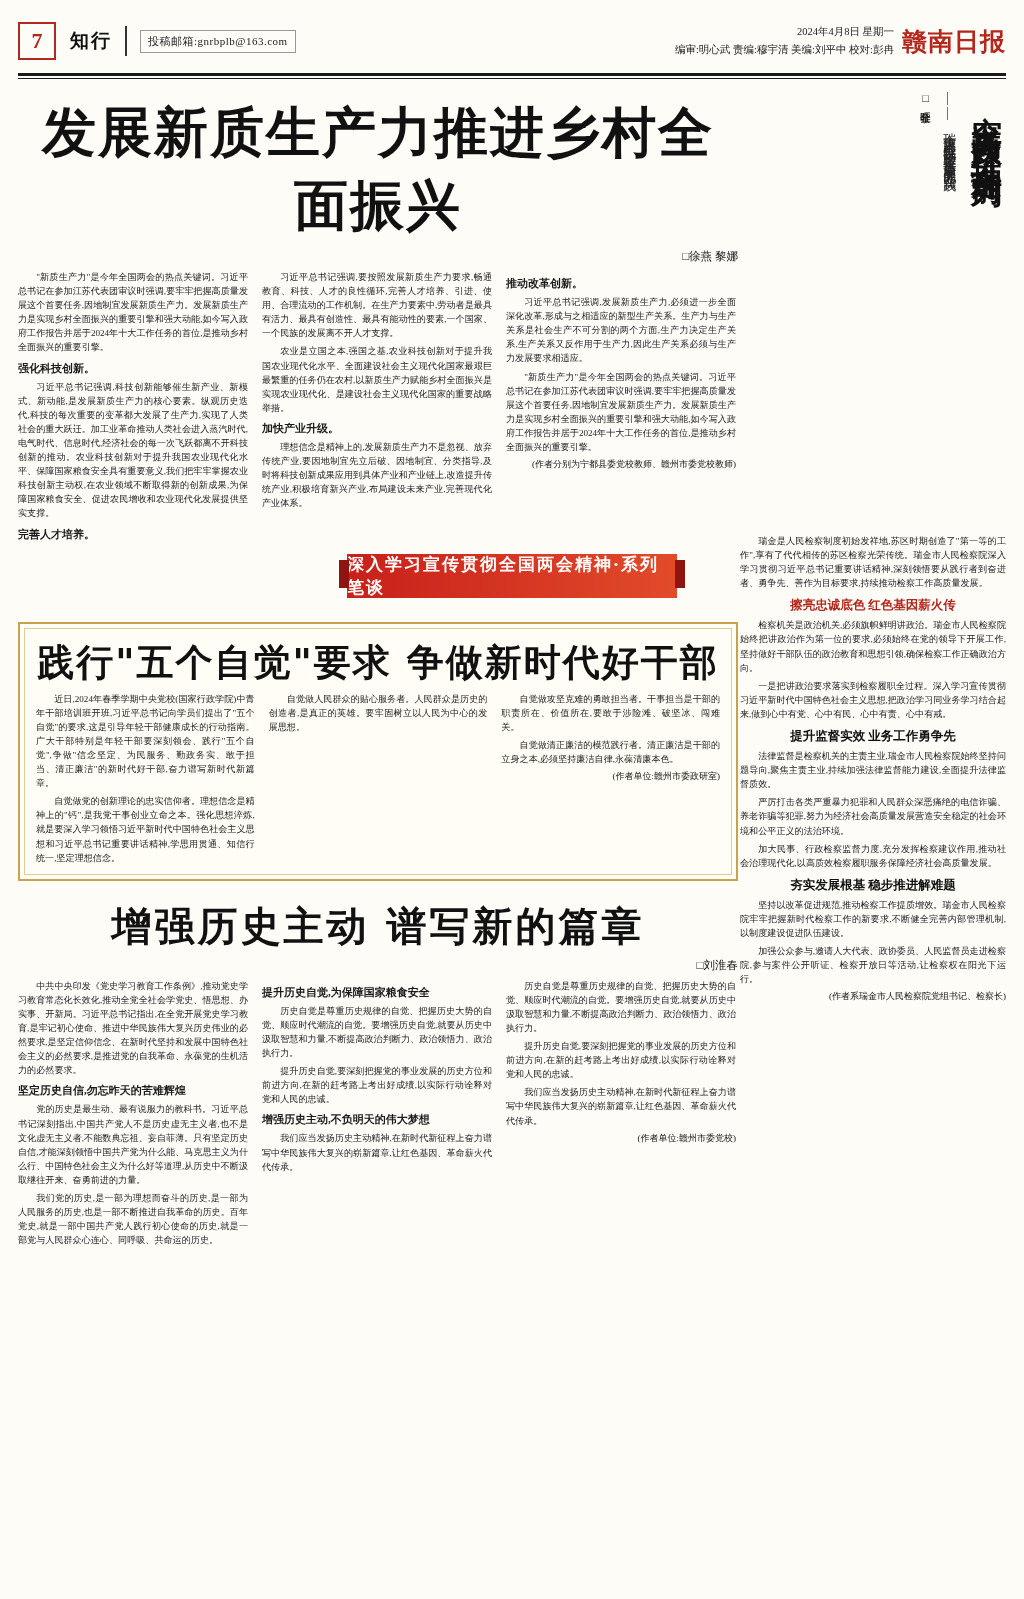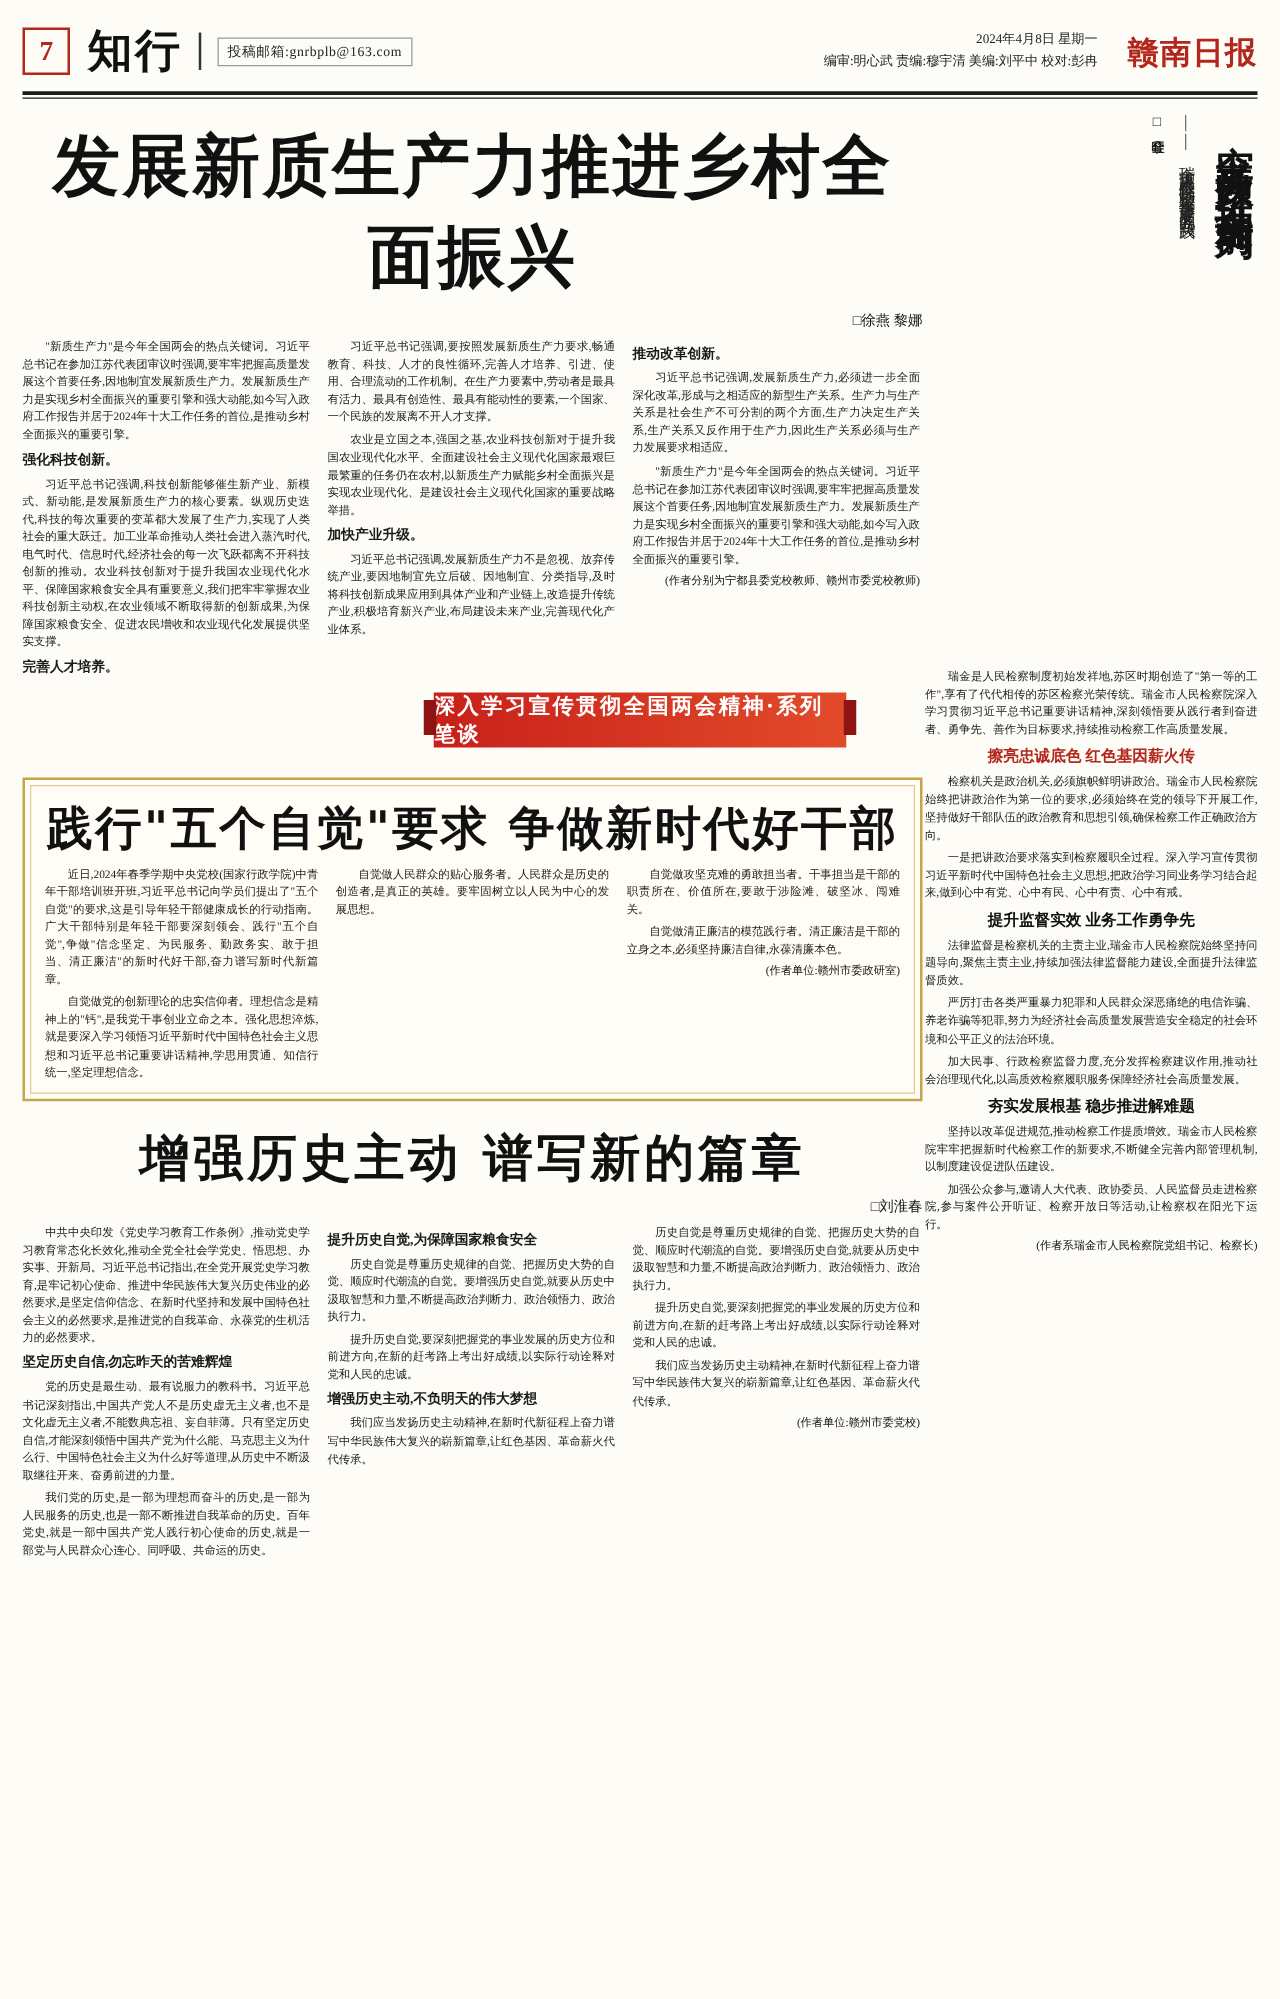--- a/index.html
+++ b/index.html
@@ -17,27 +17,27 @@
   .masthead{
     position:relative;height:54px;margin:14px 18px 0 18px;
     display:flex;align-items:center;
   }
   .page-num{
     width:34px;height:34px;border:2px solid #b3271d;color:#b3271d;
     display:flex;align-items:center;justify-content:center;
     font-size:22px;font-weight:bold;font-family:"Liberation Serif",serif;
   }
   .sec-name{
-    font-size:36px;font-weight:bold;margin-left:14px;letter-spacing:2px;
+    font-size:19px;font-weight:bold;margin-left:14px;letter-spacing:2px;
     font-family:"DejaVu Serif",serif;
   }
   .vline{width:2px;height:30px;background:#333;margin:0 13px;}
   .mail{font-size:11px;color:#222;border:1px solid #999;padding:3px 7px;letter-spacing:.5px;}
   .mast-right{margin-left:auto;text-align:right;display:flex;align-items:center;}
-  .mast-credits{font-size:10.5px;line-height:1.7;color:#222;text-align:right;margin-right:24px;}
+  .mast-credits{font-size:10.5px;line-height:1.7;color:#222;text-align:right;margin-right:8px;}
   .paper-title{
     font-size:25px;font-weight:bold;color:#b3271d;letter-spacing:1px;
     font-family:"DejaVu Serif",serif;white-space:nowrap;
   }
   .rule-thick{height:3px;background:#1a1a1a;margin:5px 18px 0 18px;}
   .rule-thin{height:1px;background:#1a1a1a;margin:2px 18px 0 18px;}
 
   
   .body-wrap{position:relative;margin:0 18px;}
   .headline-main{
@@ -166,21 +166,21 @@
         <div class="col">
           <p class="txt">"新质生产力"是今年全国两会的热点关键词。习近平总书记在参加江苏代表团审议时强调,要牢牢把握高质量发展这个首要任务,因地制宜发展新质生产力。发展新质生产力是实现乡村全面振兴的重要引擎和强大动能,如今写入政府工作报告并居于2024年十大工作任务的首位,是推动乡村全面振兴的重要引擎。</p>
           <p class="txt subhead">强化科技创新。</p>
           <p class="txt">习近平总书记强调,科技创新能够催生新产业、新模式、新动能,是发展新质生产力的核心要素。纵观历史迭代,科技的每次重要的变革都大发展了生产力,实现了人类社会的重大跃迁。加工业革命推动人类社会进入蒸汽时代,电气时代、信息时代,经济社会的每一次飞跃都离不开科技创新的推动。农业科技创新对于提升我国农业现代化水平、保障国家粮食安全具有重要意义,我们把牢牢掌握农业科技创新主动权,在农业领域不断取得新的创新成果,为保障国家粮食安全、促进农民增收和农业现代化发展提供坚实支撑。</p>
           <p class="txt subhead">完善人才培养。</p>
         </div>
         <div class="col">
           <p class="txt">习近平总书记强调,要按照发展新质生产力要求,畅通教育、科技、人才的良性循环,完善人才培养、引进、使用、合理流动的工作机制。在生产力要素中,劳动者是最具有活力、最具有创造性、最具有能动性的要素,一个国家、一个民族的发展离不开人才支撑。</p>
           <p class="txt">农业是立国之本,强国之基,农业科技创新对于提升我国农业现代化水平、全面建设社会主义现代化国家最艰巨最繁重的任务仍在农村,以新质生产力赋能乡村全面振兴是实现农业现代化、是建设社会主义现代化国家的重要战略举措。</p>
           <p class="txt subhead">加快产业升级。</p>
-          <p class="txt">习近平总书记强调,发展新质生产力不是忽视、放弃传统产业,要因地制宜先立后破、因地制宜、分类指导,及时将科技创新成果应用到具体产业和产业链上,改造提升传统产业,积极培育新兴产业,布局建设未来产业,完善现代化产业体系。</p>
+          <p class="txt">理想信念是精神上的,发展新质生产力不是忽视、放弃传统产业,要因地制宜先立后破、因地制宜、分类指导,及时将科技创新成果应用到具体产业和产业链上,改造提升传统产业,积极培育新兴产业,布局建设未来产业,完善现代化产业体系。</p>
         </div>
         <div class="col">
           <p class="txt subhead">推动改革创新。</p>
           <p class="txt">习近平总书记强调,发展新质生产力,必须进一步全面深化改革,形成与之相适应的新型生产关系。生产力与生产关系是社会生产不可分割的两个方面,生产力决定生产关系,生产关系又反作用于生产力,因此生产关系必须与生产力发展要求相适应。</p>
           <p class="txt">"新质生产力"是今年全国两会的热点关键词。习近平总书记在参加江苏代表团审议时强调,要牢牢把握高质量发展这个首要任务,因地制宜发展新质生产力。发展新质生产力是实现乡村全面振兴的重要引擎和强大动能,如今写入政府工作报告并居于2024年十大工作任务的首位,是推动乡村全面振兴的重要引擎。</p>
           <div class="sig">(作者分别为宁都县委党校教师、赣州市委党校教师)</div>
         </div>
       </div>
 
       <div style="display:flex;justify-content:center;">

